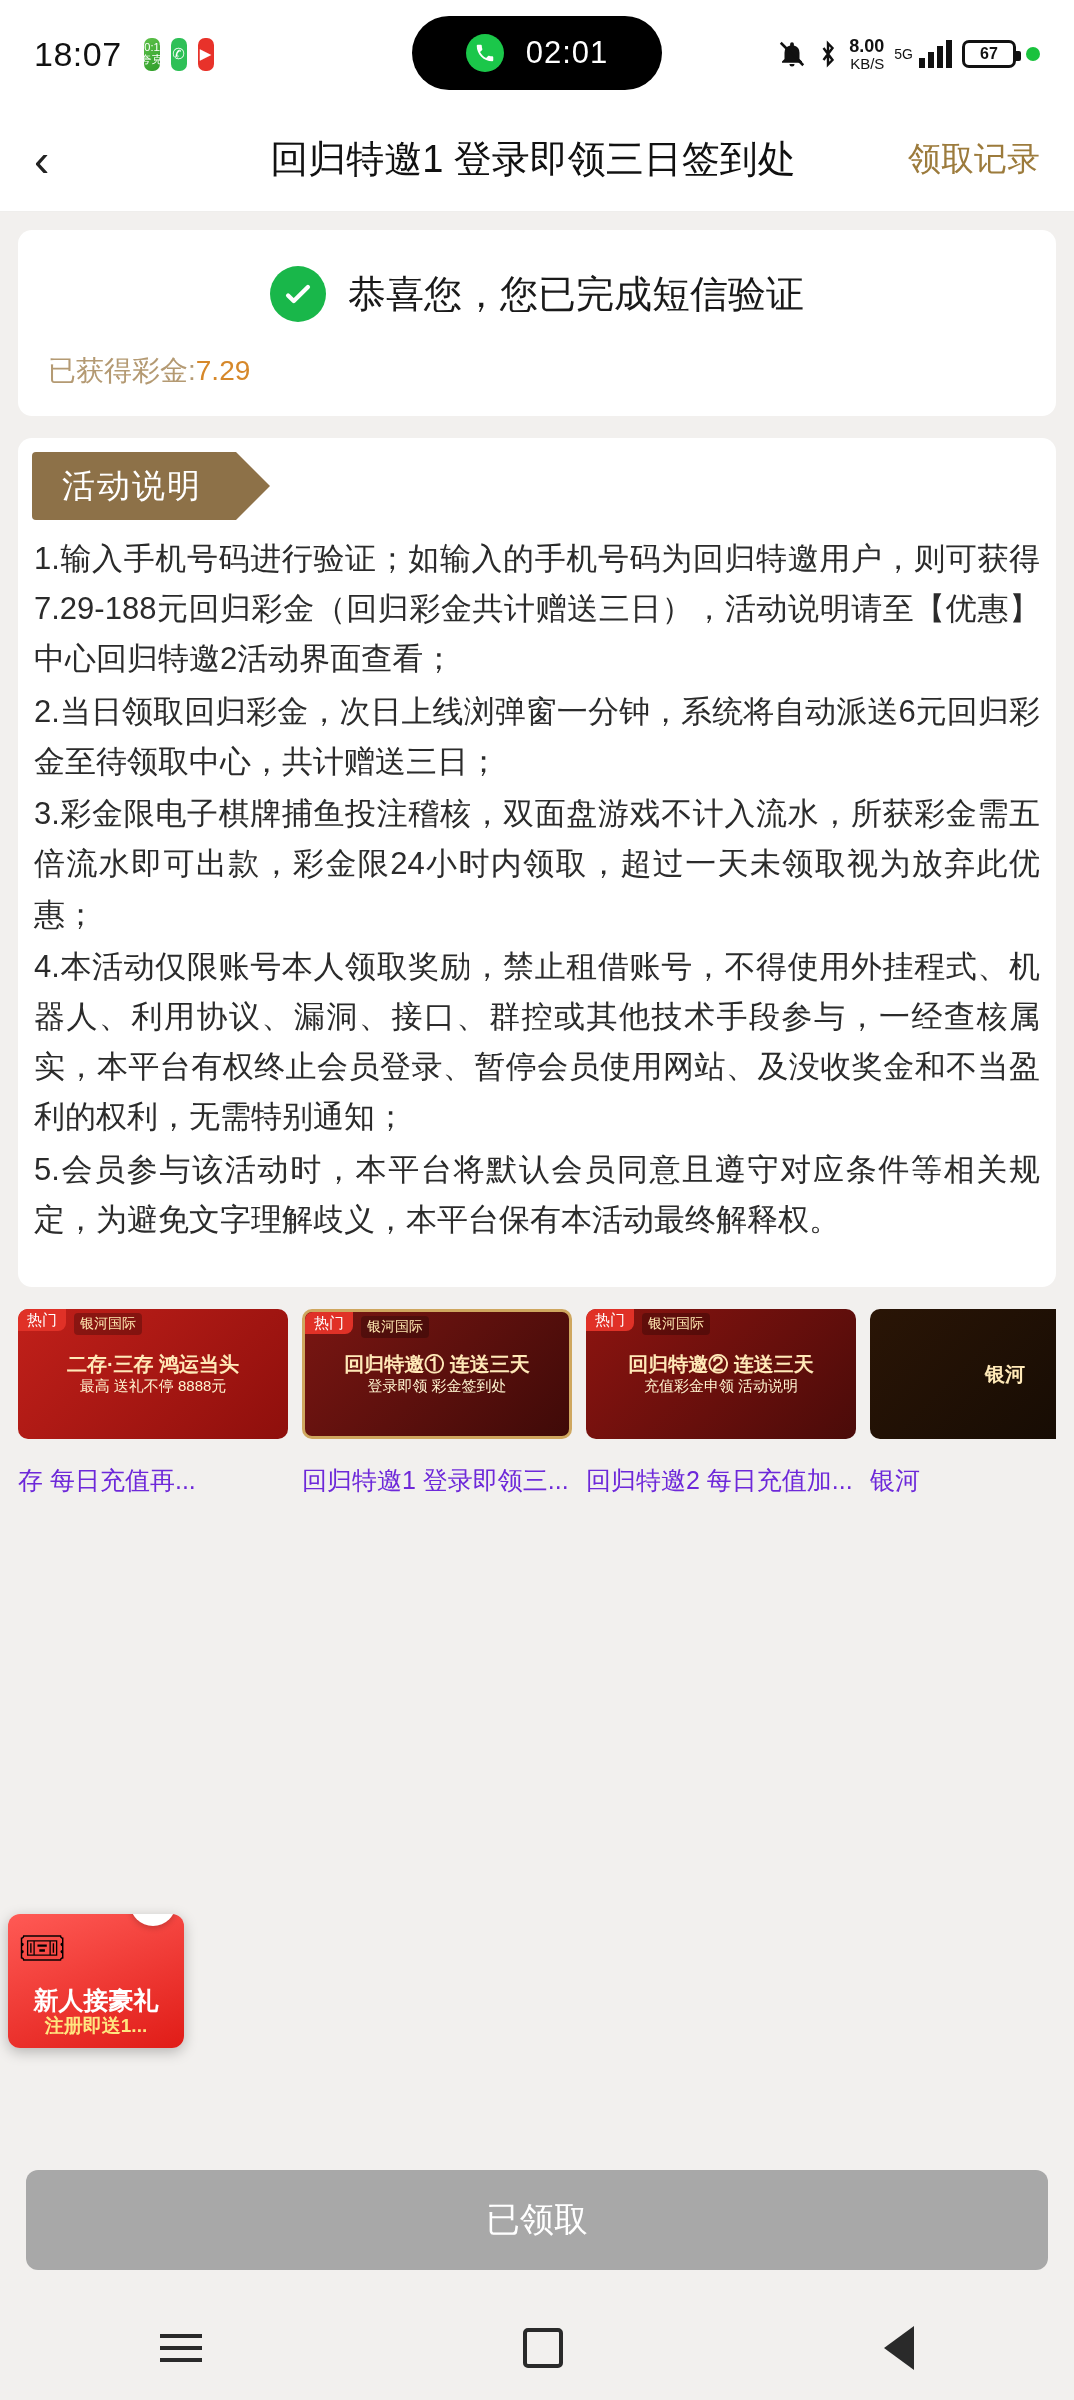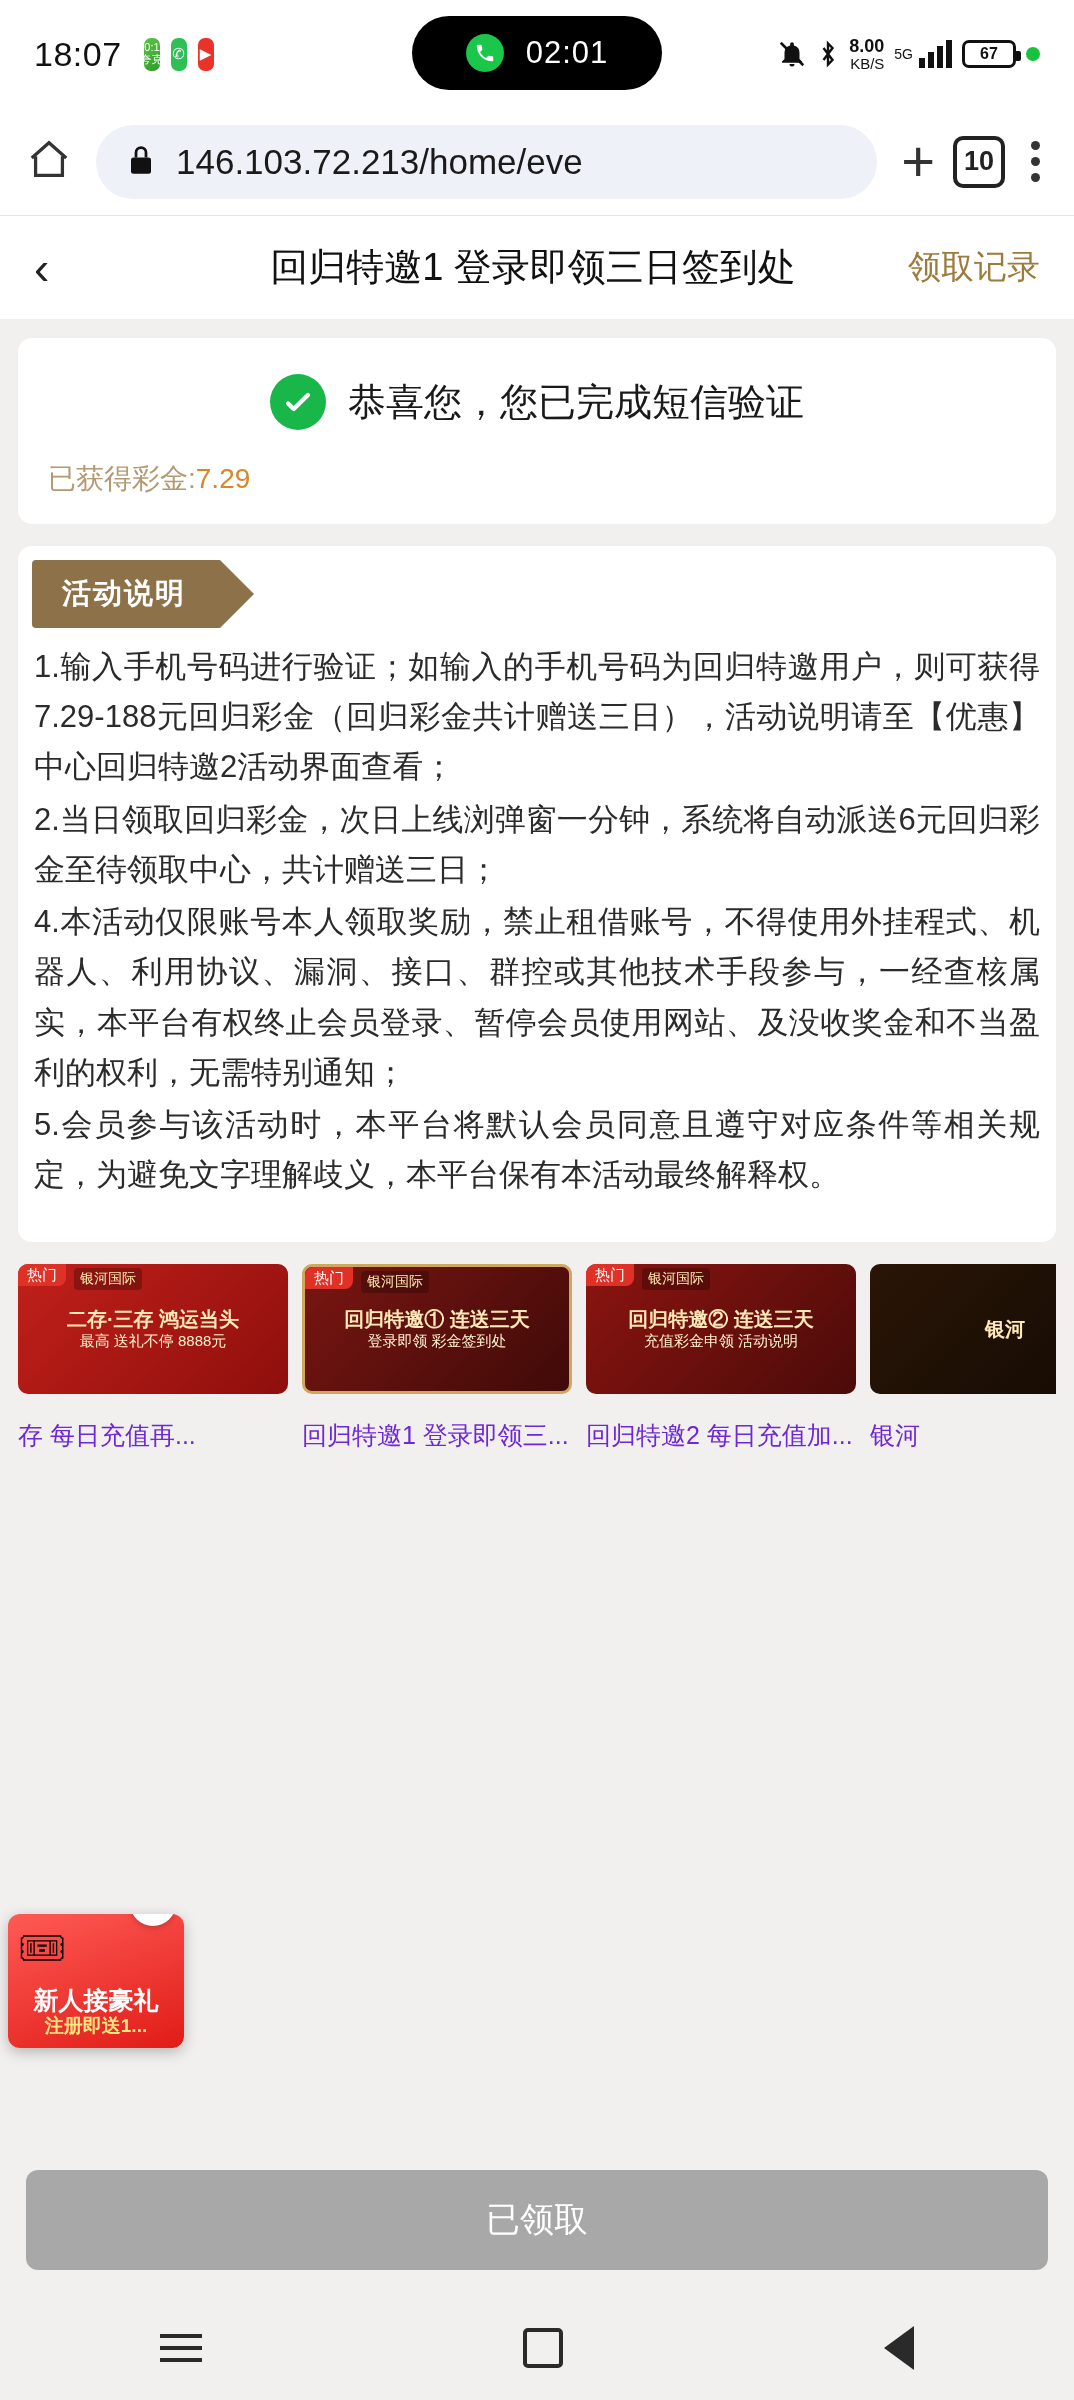--- a/index.html
+++ b/index.html
@@ -79,21 +79,21 @@
   .succ-text { font-size: 38px; color: #1a1a1a; }
   .amount-row { margin-top: 30px; font-size: 28px; color: #b49a73; }
   .amount-row b { color: #d6882a; font-weight: 400; }
 
   .card-desc { padding: 0 0 40px; position: relative; }
   .ribbon-wrap { position: relative; height: 96px; }
   .ribbon {
     position: absolute; left: 14px; top: 14px; height: 68px; background: #8d7148;
     display: flex; align-items: center; padding: 0 34px 0 30px; border-radius: 4px 0 0 4px;
   }
-  .ribbon span { color: #fff; font-size: 29px; font-weight: 700; letter-spacing: 2px; }
+  .ribbon span { color: #fff; font-size: 33px; font-weight: 400; letter-spacing: 2px; }
   .ribbon:after {
     content: ""; position: absolute; right: -34px; top: 0;
     border-top: 34px solid transparent; border-bottom: 34px solid transparent;
     border-left: 34px solid #8d7148;
   }
   .desc-body { padding: 0 16px; }
   .desc-body p {
     font-size: 31px; line-height: 1.62; color: #2b2b2b; text-align: justify; margin-bottom: 2px;
   }
 
@@ -195,44 +195,20 @@
           <i style="height:22px"></i>
           <i style="height:28px"></i>
         </span>
       <span class="batt">
           <span>67</span>
         </span>
       <span class="dot-green"></span>
     </div>
   </div>
 
-  <div class="browserbar">
-    <span>
-      <svg width="46" height="46" viewBox="0 0 24 24" fill="none" stroke="#333" stroke-width="1.7">
-          <path d="M3 11l9-8 9 8"></path>
-          <path d="M5 10v10h14V10"></path>
-        </svg>
-    </span>
-    <div class="urlbox">
-      <span>
-        <svg width="30" height="34" viewBox="0 0 24 26" fill="#111">
-            <rect x="4" y="11" width="16" height="13" rx="2"></rect>
-            <path d="M8 11V7a4 4 0 0 1 8 0v4" stroke="#111" stroke-width="2.2" fill="none"></path>
-          </svg>
-      </span>
-      <span class="urltext" title="146.103.72.213/home/eve">146.103.72.213/home/eve</span>
-    </div>
-    <span class="plus">+</span>
-    <span class="tabcount">10</span>
-    <span class="kebab">
-        <i></i>
-        <i></i>
-        <i></i>
-      </span>
-  </div>
 
   <div class="pagehead">
     <span class="backchev">‹</span>
     <div class="pagetitle">回归特邀1 登录即领三日签到处</div>
     <span class="records">领取记录</span>
   </div>
 
   <div class="content">
 
     <div class="card card-top">
@@ -251,20 +227,21 @@
 
     <div class="card card-desc">
       <div class="ribbon-wrap">
         <div class="ribbon">
           <span>活动说明</span>
         </div>
       </div>
       <div class="desc-body">
         <p>1.输入手机号码进行验证；如输入的手机号码为回归特邀用户，则可获得7.29-188元回归彩金（回归彩金共计赠送三日），活动说明请至【优惠】中心回归特邀2活动界面查看；</p>
         <p>2.当日领取回归彩金，次日上线浏弹窗一分钟，系统将自动派送6元回归彩金至待领取中心，共计赠送三日；</p>
+        <p>3.彩金限电子棋牌捕鱼投注稽核，双面盘游戏不计入流水，所获彩金需五倍流水即可出款，彩金限24小时内领取，超过一天未领取视为放弃此优惠；</p>
         <p>4.本活动仅限账号本人领取奖励，禁止租借账号，不得使用外挂程式、机器人、利用协议、漏洞、接口、群控或其他技术手段参与，一经查核属实，本平台有权终止会员登录、暂停会员使用网站、及没收奖金和不当盈利的权利，无需特别通知；</p>
         <p>5.会员参与该活动时，本平台将默认会员同意且遵守对应条件等相关规定，为避免文字理解歧义，本平台保有本活动最终解释权。</p>
       </div>
     </div>
 
     <div class="strip">
       <div class="gcard">
         <div class="gthumb t1">
           <span class="hotbadge">热门</span>
           <span class="gbrand">银河国际</span>

